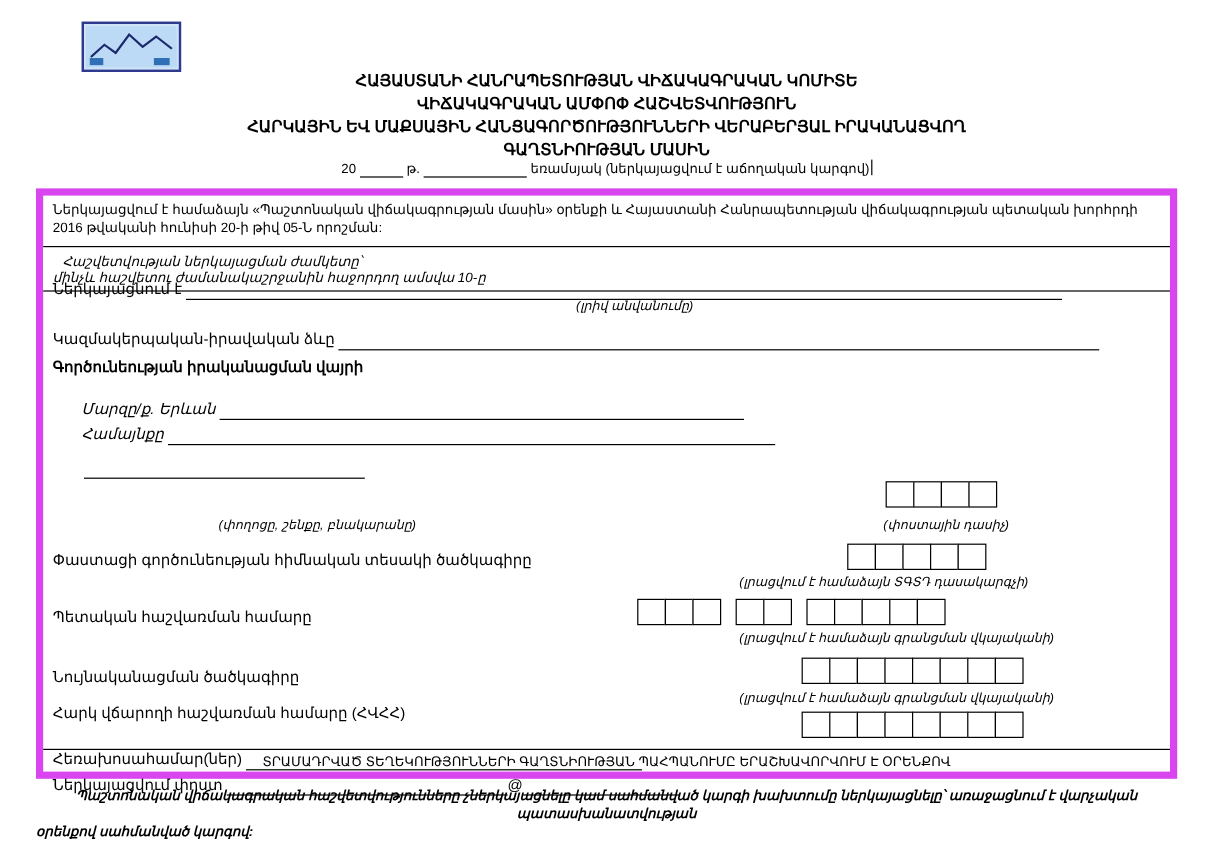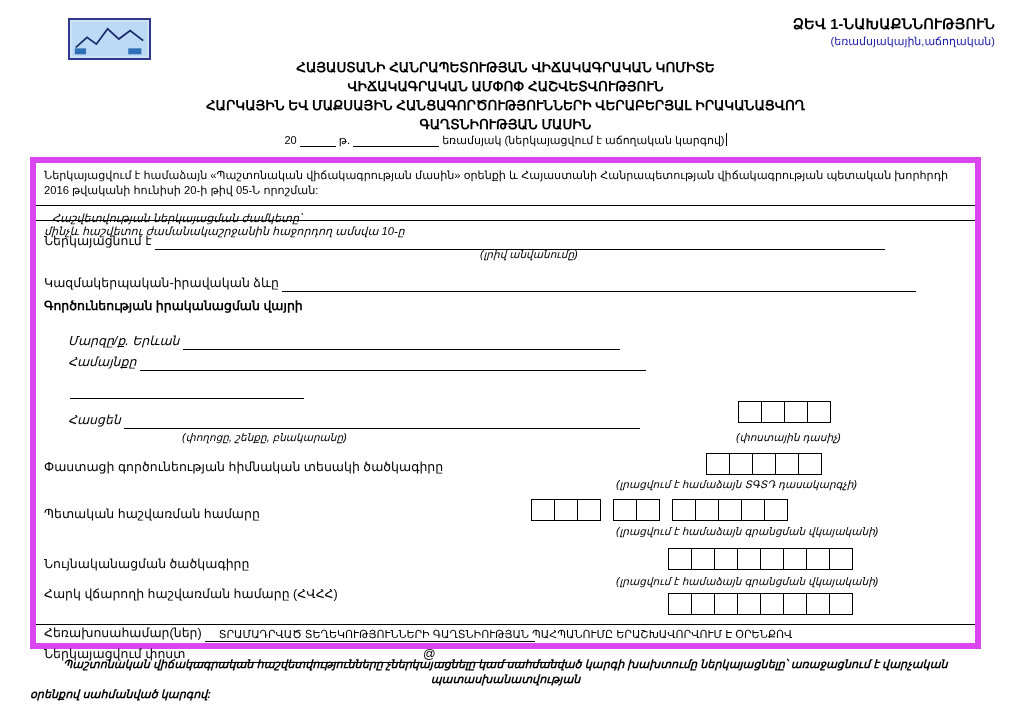--- a/index.html
+++ b/index.html
@@ -101,21 +101,21 @@
     position: absolute;
     left: 8px; top: 5px;
     width: 932px;
     font-size: 11.2px;
     line-height: 15px;
   }
   .deadline-bar {
     position: absolute;
     left: 0; top: 42px;
     width: 100%;
-    height: 16px;
+    height: 38px;
     border-top: 1px solid #000;
     border-bottom: 1px solid #000;
     box-sizing: border-box;
     background: #ffffff;
   }
   .deadline-bar span {
     display: block;
     padding: 3px 0 0 8px;
     font-size: 11.2px;
     font-style: italic;
@@ -191,24 +191,20 @@
     <div class="logo-inner">
       <svg viewBox="0 0 80 40" preserveAspectRatio="none" aria-hidden="true">
         <rect x="0" y="0" width="80" height="40" fill="#bcd9f5"></rect>
         <polyline points="4,30 16,18 26,26 38,8 50,20 62,10 76,22" fill="none" stroke="#1b2a6b" stroke-width="2"></polyline>
         <rect x="3" y="31" width="12" height="7" fill="#2f6fb5"></rect>
         <rect x="60" y="31" width="14" height="7" fill="#2f6fb5"></rect>
       </svg>
     </div>
   </div>
 
-  <div class="form-type">
-    <div class="main">ՁԵՎ 1-ՆԱԽԱՔՆՆՈՒԹՅՈՒՆ</div>
-    <div class="sub">(եռամսյակային,աճողական)</div>
-  </div>
 
   <div class="title-block">
     <div>ՀԱՅԱՍՏԱՆԻ ՀԱՆՐԱՊԵՏՈՒԹՅԱՆ ՎԻՃԱԿԱԳՐԱԿԱՆ ԿՈՄԻՏԵ</div>
     <div>ՎԻՃԱԿԱԳՐԱԿԱՆ ԱՄՓՈՓ ՀԱՇՎԵՏՎՈՒԹՅՈՒՆ</div>
     <div>ՀԱՐԿԱՅԻՆ ԵՎ ՄԱՔՍԱՅԻՆ ՀԱՆՑԱԳՈՐԾՈՒԹՅՈՒՆՆԵՐԻ ՎԵՐԱԲԵՐՅԱԼ ԻՐԱԿԱՆԱՑՎՈՂ</div>
     <div>ԳԱՂՏՆԻՈՒԹՅԱՆ ՄԱՍԻՆ</div>
   </div>
 
   <div class="date-line">
     <span>20</span>
@@ -250,24 +246,20 @@
 
     <div class="fld" style="left:32px; top:191px;">
       <span class="lbl it">Համայնքը</span>
       <span class="rule" style="width:506px;">&nbsp;</span>
     </div>
 
     <div class="fld" style="left:34px; top:220px;">
       <span class="rule" style="width:234px;">&nbsp;</span>
     </div>
 
-    <div class="fld" style="left:32px; top:249px;">
-      <span class="lbl it">Հասցեն</span>
-      <span class="rule" style="width:516px;">&nbsp;</span>
-    </div>
     <div class="hint" style="left:146px; top:268px;">(փողոցը, շենքը, բնակարանը)</div>
 
     <div class="cells" style="left:702px; top:238px;">
       <div class="cell"></div>
       <div class="cell"></div>
       <div class="cell"></div>
       <div class="cell"></div>
     </div>
     <div class="hint" style="left:700px; top:268px;">(փոստային դասիչ)</div>
 

